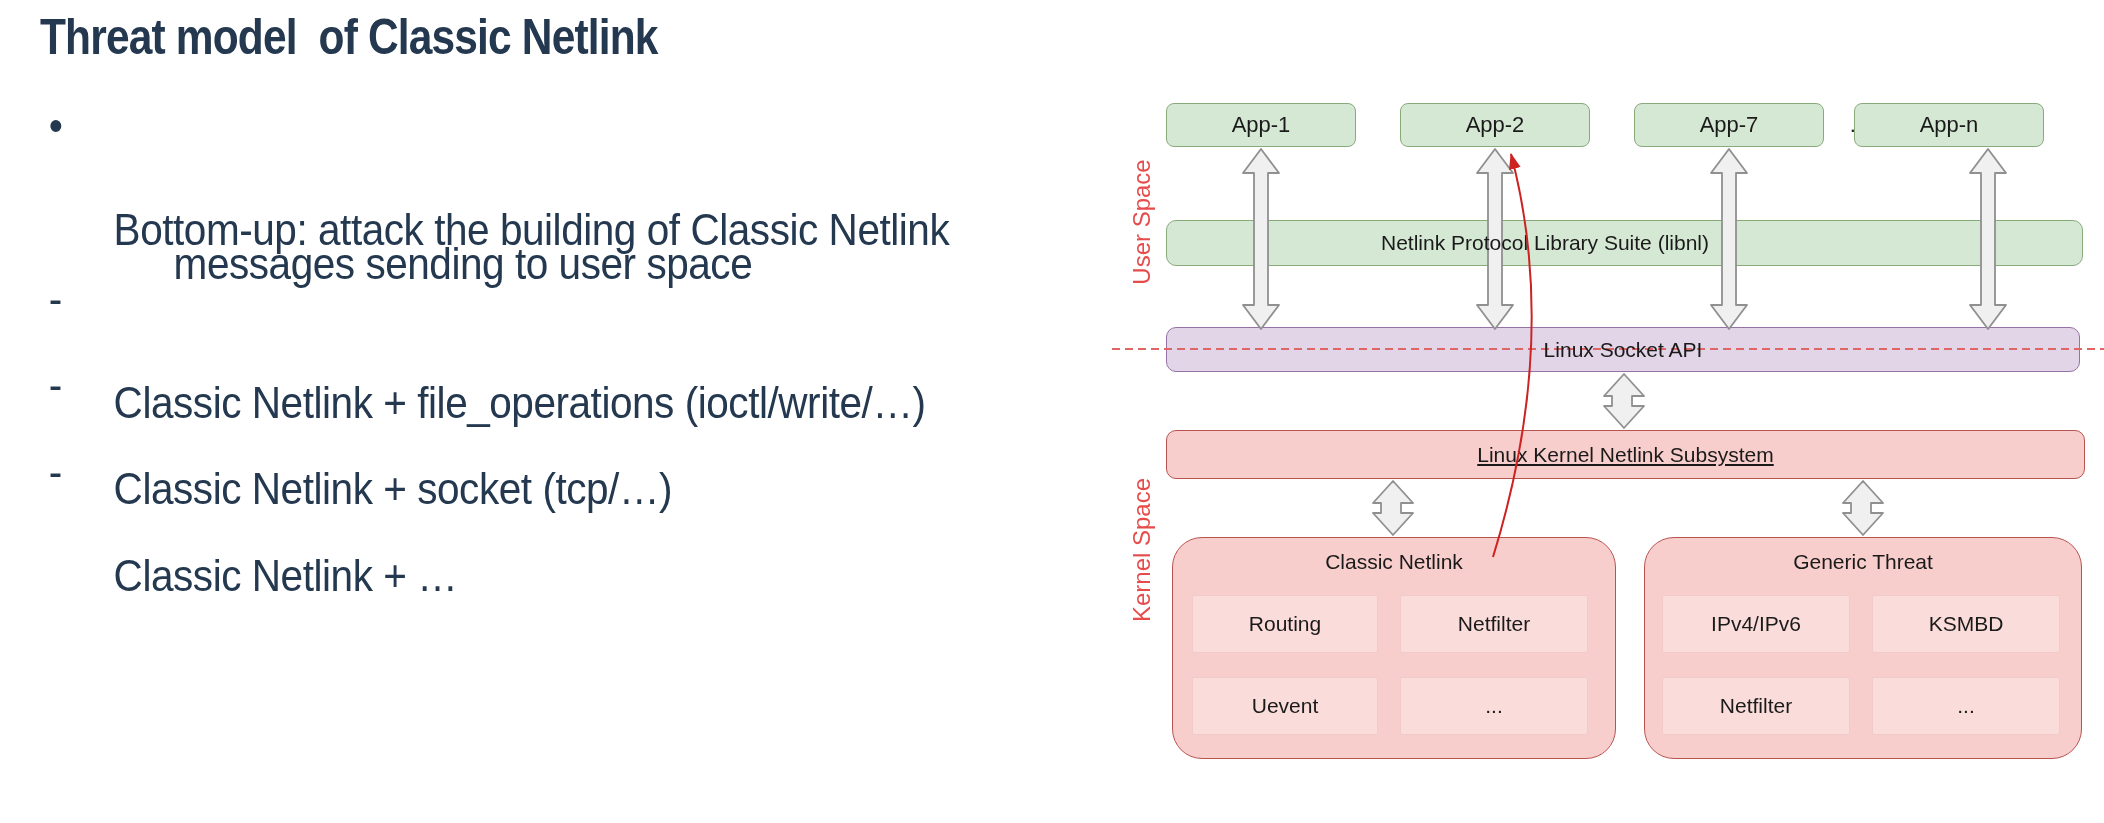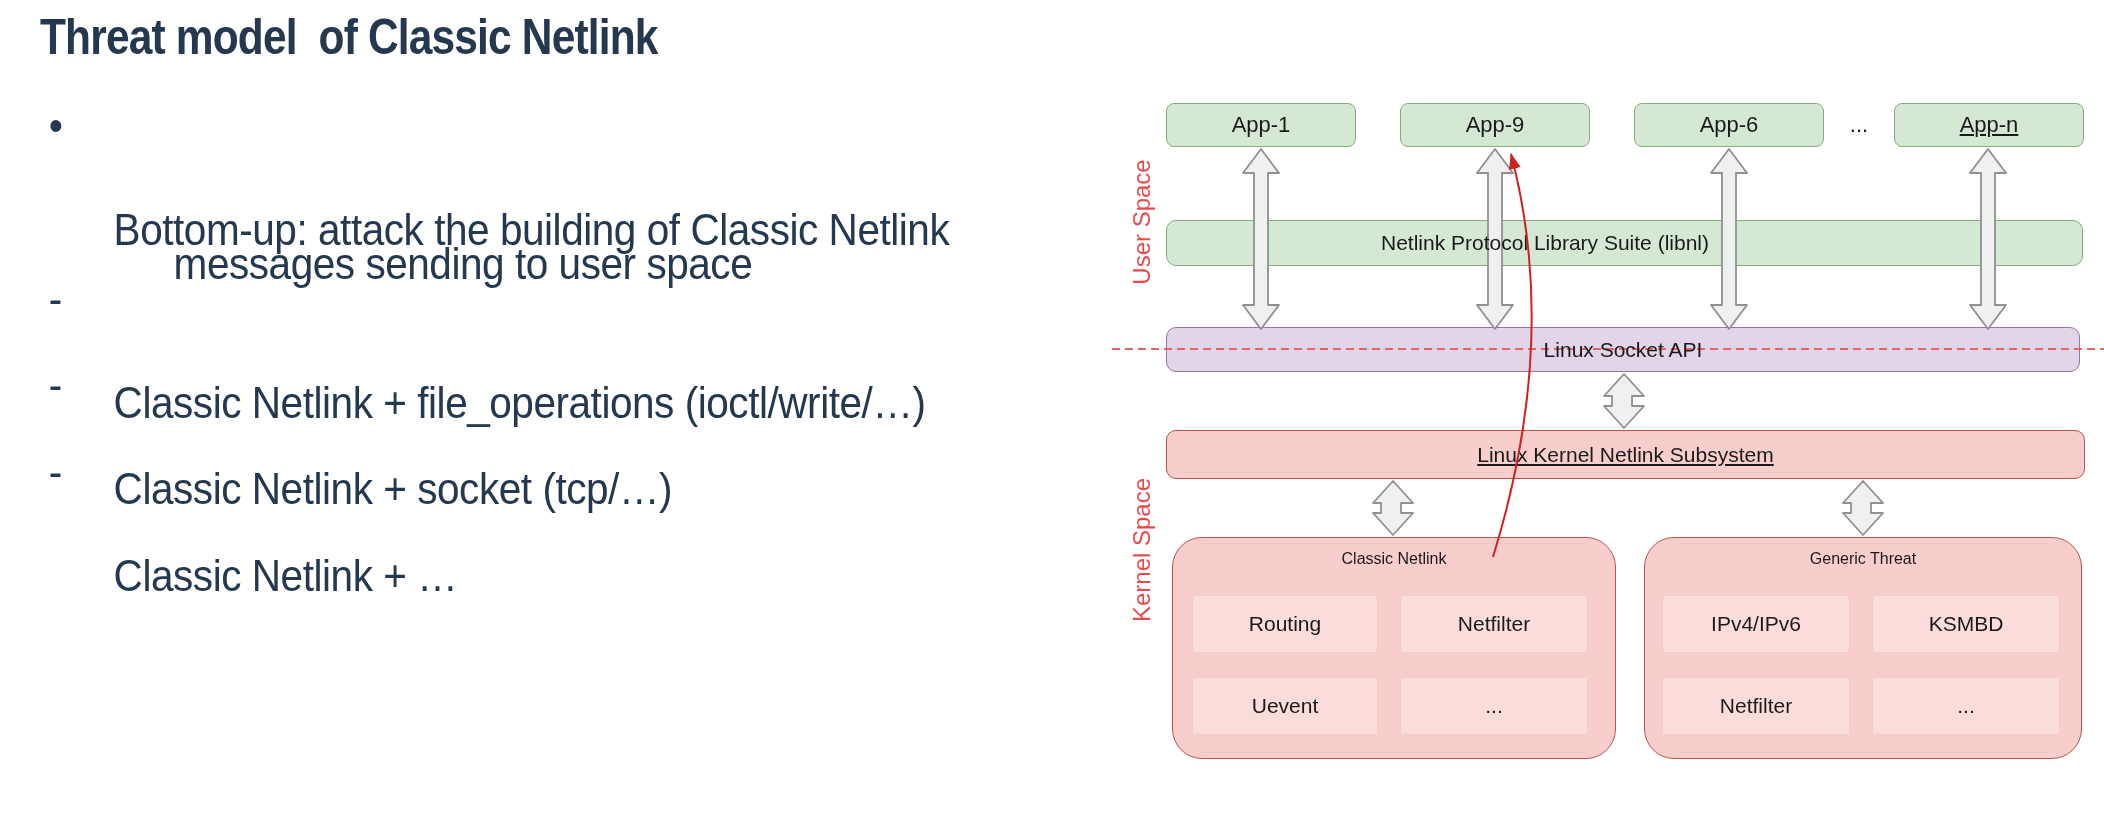--- a/index.html
+++ b/index.html
@@ -46,21 +46,21 @@
   .band.green{background:var(--green-fill);border:1px solid var(--green-stroke);}
   .band.purple{background:var(--purple-fill);border:1px solid var(--purple-stroke);}
   .band.pink{background:var(--pink-fill);border:1px solid var(--pink-stroke);}
   .band-text{background:transparent;pointer-events:none;}
   .container-box{
     background:var(--pink-fill);border:1px solid var(--pink-stroke);
     border-radius:30px;top:537px;height:222px;
   }
   .container-title{
     position:absolute;left:0;top:12px;width:100%;text-align:center;
-    font-size:16px;color:var(--diagram-text);
+    font-size:21px;color:var(--diagram-text);
   }
   .module-box{
     background:var(--pink-inner);border:1px solid rgba(184,84,80,0.12);
     height:58px;font-size:21px;color:var(--diagram-text);border-radius:2px;
   }
   .space-label{
     position:absolute;color:var(--red-label);font-size:24px;white-space:nowrap;
     transform:translate(-50%,-50%) rotate(-90deg);z-index:3;
   }
   .apps-ellipsis{
@@ -96,27 +96,27 @@
   <span>Classic Netlink + …</span>
 </div>
 
 <div class="space-label" style="left:1142px;top:222px;">User Space</div>
 <div class="space-label" style="left:1142px;top:550px;">Kernel Space</div>
 
 <div class="abs center app-box layer1" style="left:1166px;">
   <span>App-1</span>
 </div>
 <div class="abs center app-box layer1" style="left:1400px;">
-  <span>App-9</span>
+  <span>App-2</span>
 </div>
 <div class="abs center app-box layer1" style="left:1634px;">
-  <span>App-6</span>
+  <span>App-7</span>
 </div>
 <div class="apps-ellipsis">...</div>
-<div class="abs center app-box layer1" style="left:1894px;text-decoration:underline;">
+<div class="abs center app-box layer1" style="left:1854px;">
   <span>App-n</span>
 </div>
 
 <div class="abs band green layer1" style="left:1166px;top:220px;width:917px;height:46px;"></div>
 <div class="abs band purple layer1" style="left:1166px;top:327px;width:914px;height:45px;"></div>
 <div class="abs band pink layer1" style="left:1166px;top:430px;width:919px;height:49px;"></div>
 
 <div class="abs container-box layer1" style="left:1172px;width:444px;">
   <div class="container-title">Classic Netlink</div>
 </div>

